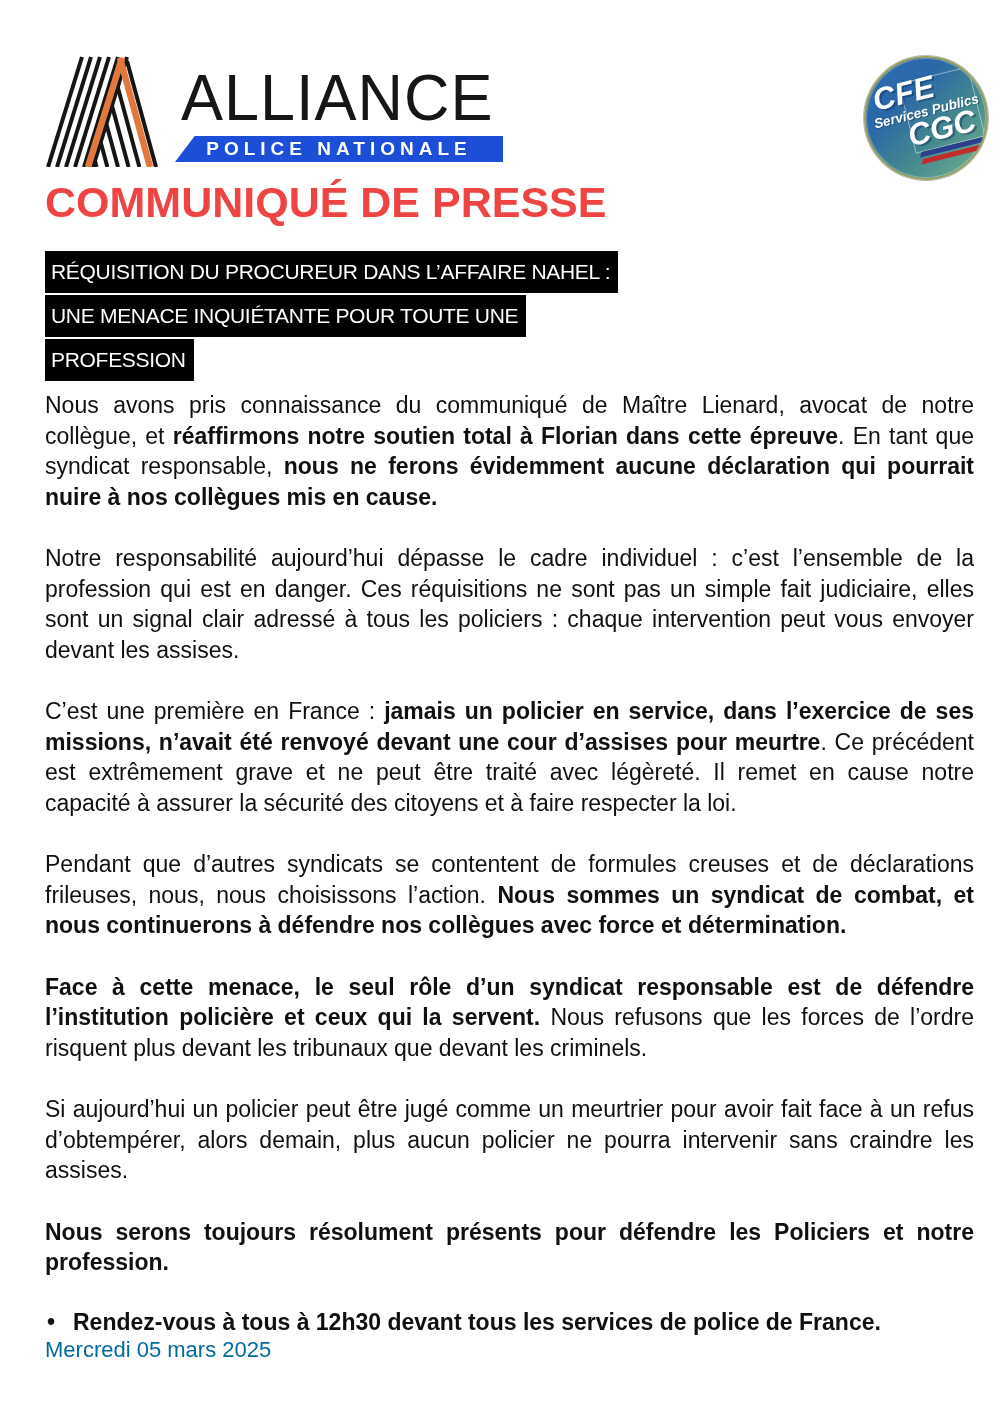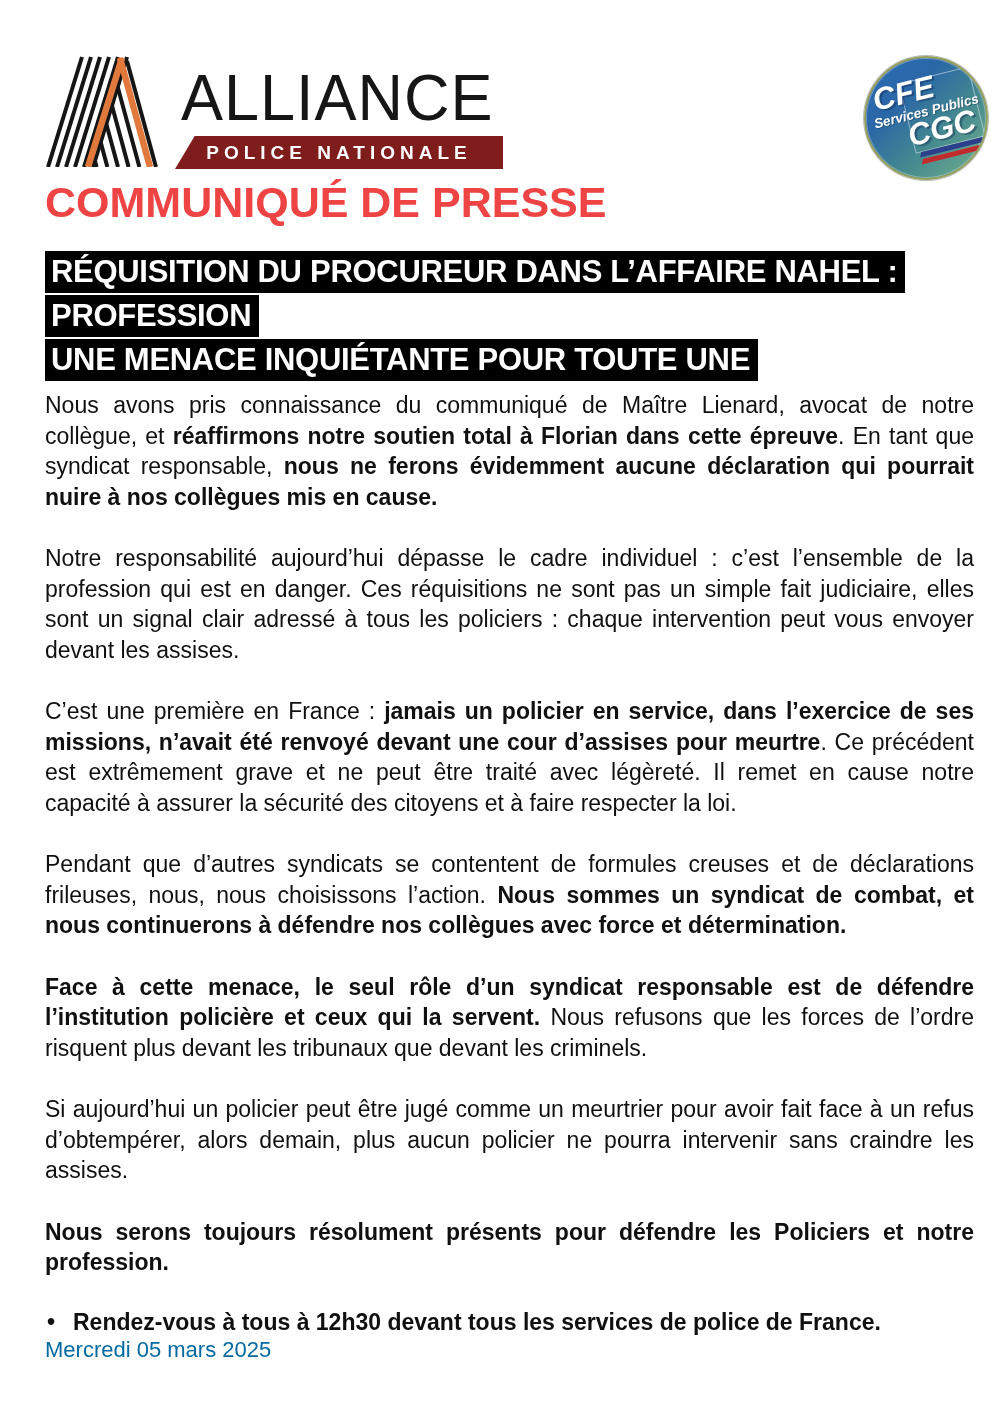--- a/index.html
+++ b/index.html
@@ -19,22 +19,22 @@
   .logo-row { display:flex; align-items:flex-start; height:112px; margin-bottom:14px; }
   .logo-mark { width:132px; height:112px; flex:0 0 auto; }
   .logo-text { margin-left:4px; display:flex; flex-direction:column; }
   .brand-name {
     font-size:63px; font-weight:300; letter-spacing:1px;
     color:#161616; line-height:1; margin-top:12px;
     transform:scaleY(1.02);
   }
   .brand-banner {
     margin-top:6px; margin-left:-6px;
-    background:#7f1d1d; color:#fff;
-    width:328px; height:33px;
+    background:#1d4ed8; color:#fff;
+    width:328px; height:26px;
     display:flex; align-items:center; justify-content:center;
     font-weight:bold; font-size:19px; letter-spacing:5px;
     clip-path:polygon(0% 100%, 6% 0%, 100% 0%, 100% 100%);
   }
 
   
   .badge {
     position:absolute; top:56px; right:17px;
     width:124px; height:124px; border-radius:50%;
     background:linear-gradient(135deg,#2e6db6 0%,#2a67a7 32%,#44898f 62%,#74b18f 100%);
@@ -59,21 +59,21 @@
   .badge-stripe { width:64px; height:5px; transform:skewX(-28deg); }
   .badge-stripe + .badge-stripe { margin-top:2px; }
 
   
   .doc-type { font-size:43px; font-weight:bold; letter-spacing:0; color:#ef4444; margin:2px 0 27px 0; line-height:1; }
   .headline { margin-bottom:9px; }
   .hl-row { line-height:0; margin-bottom:2px; }
   .hl-text {
     display:inline-block;
     background:#000; color:#fff;
-    font-size:31px; font-weight:bold; letter-spacing:-.3px;
+    font-size:21px; font-weight:normal; letter-spacing:-.3px;
     line-height:31px; padding:5px 8px 6px 6px;
   }
 
   
   .paragraphs p {
     font-size:23px; line-height:30.5px;
     text-align:justify; color:#101010;
     margin:0 0 31px 0;
   }
   .paragraphs p .b { font-weight:bold; }
@@ -128,22 +128,22 @@
           <div class="badge-stripe" style="background: rgb(194, 43, 43);"></div>
         </div>
       </div>
     </div>
 
     <h1 class="doc-type">COMMUNIQUÉ DE PRESSE</h1>
   </header>
 
   <div class="headline" id="headline">
       <div class="hl-row"><span class="hl-text" style="background: rgb(0, 0, 0); color: rgb(255, 255, 255);">RÉQUISITION DU PROCUREUR DANS L’AFFAIRE NAHEL :</span></div>
+      <div class="hl-row"><span class="hl-text" style="background: rgb(0, 0, 0); color: rgb(255, 255, 255);">UNE MENACE INQUIÉTANTE POUR TOUTE UNE</span></div>
       <div class="hl-row"><span class="hl-text" style="background: rgb(0, 0, 0); color: rgb(255, 255, 255);">PROFESSION</span></div>
-      <div class="hl-row"><span class="hl-text" style="background: rgb(0, 0, 0); color: rgb(255, 255, 255);">UNE MENACE INQUIÉTANTE POUR TOUTE UNE</span></div>
     </div>
 
   <div class="paragraphs" id="paragraphs">
       <p><span>Nous avons pris connaissance du communiqué de Maître Lienard, avocat de notre collègue, et </span><span class="b">réaffirmons notre soutien total à Florian dans cette épreuve</span><span>. En tant que syndicat responsable, </span><span class="b">nous ne ferons évidemment aucune déclaration qui pourrait nuire à nos collègues mis en cause.</span></p>
       <p><span>Notre responsabilité aujourd’hui dépasse le cadre individuel : c’est l’ensemble de la profession qui est en danger. Ces réquisitions ne sont pas un simple fait judiciaire, elles sont un signal clair adressé à tous les policiers : chaque intervention peut vous envoyer devant les assises.</span></p>
       <p><span>C’est une première en France : </span><span class="b">jamais un policier en service, dans l’exercice de ses missions, n’avait été renvoyé devant une cour d’assises pour meurtre</span><span>. Ce précédent est extrêmement grave et ne peut être traité avec légèreté. Il remet en cause notre capacité à assurer la sécurité des citoyens et à faire respecter la loi.</span></p>
       <p><span>Pendant que d’autres syndicats se contentent de formules creuses et de déclarations frileuses, nous, nous choisissons l’action. </span><span class="b">Nous sommes un syndicat de combat, et nous continuerons à défendre nos collègues avec force et détermination.</span></p>
       <p><span class="b">Face à cette menace, le seul rôle d’un syndicat responsable est de défendre l’institution policière et ceux qui la servent.</span><span> Nous refusons que les forces de l’ordre risquent plus devant les tribunaux que devant les criminels.</span></p>
       <p><span>Si aujourd’hui un policier peut être jugé comme un meurtrier pour avoir fait face à un refus d’obtempérer, alors demain, plus aucun policier ne pourra intervenir sans craindre les assises.</span></p>
       <p><span class="b">Nous serons toujours résolument présents pour défendre les Policiers et notre profession.</span></p>

